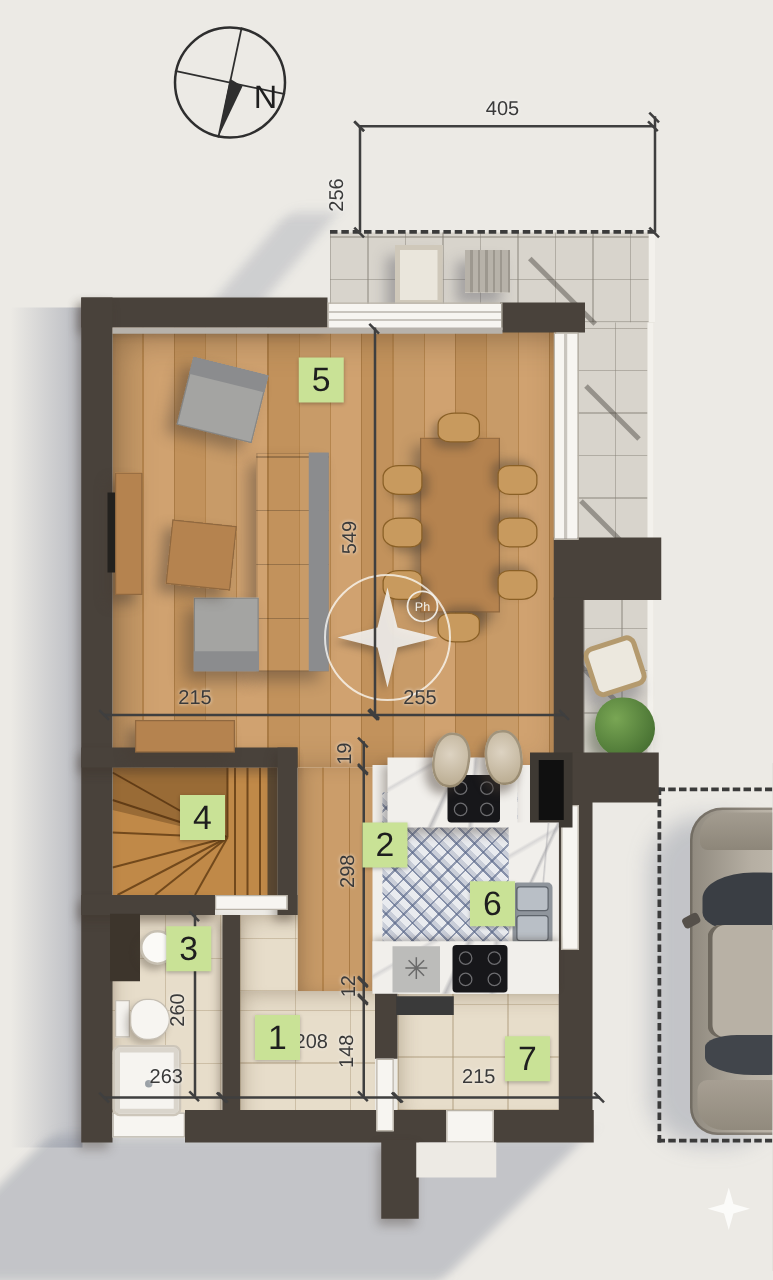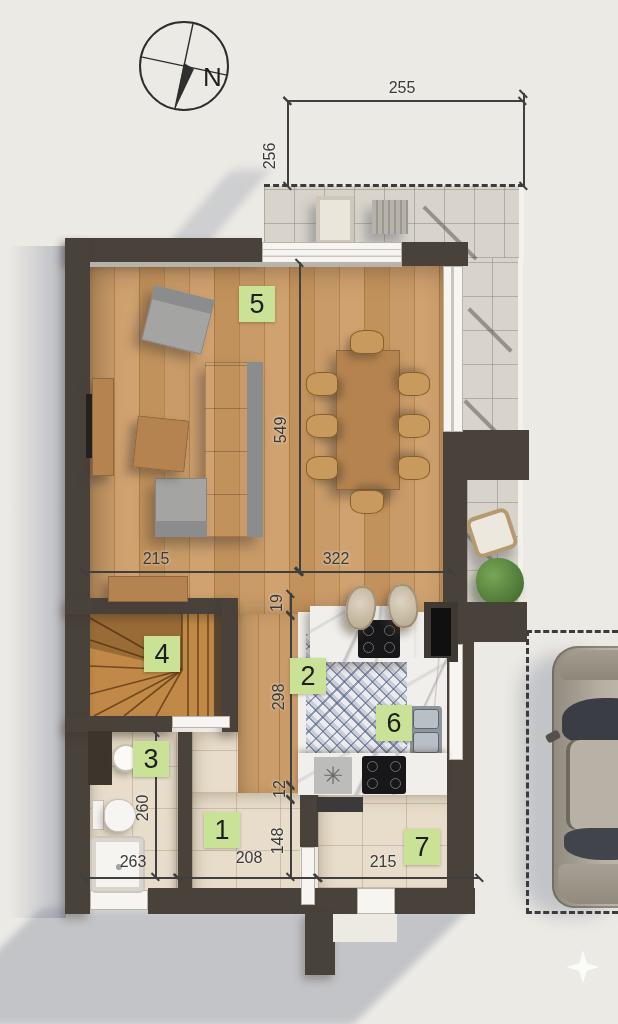--- a/index.html
+++ b/index.html
@@ -224,20 +224,28 @@
   <div style="left:317px;top:797px;width:46px;height:15px;background:#3a3a3a;"></div>
 
   <div style="left:88px;top:731px;width:24px;height:54px;background:#3d352c;"></div>
   <div style="left:112px;top:744px;width:28px;height:28px;background:#fbfaf7;border:2px solid #c7c0b2;border-radius:50%;box-shadow:-3px 4px 6px rgba(70,60,50,.35);"></div>
   <div style="left:92px;top:800px;width:12px;height:30px;background:#f4f2ee;border:1px solid #c5beb2;"></div>
   <div style="left:104px;top:799px;width:32px;height:33px;background:#f7f5f1;border:1px solid #c5beb2;border-radius:50% 60% 60% 50%;box-shadow:-3px 4px 6px rgba(70,60,50,.3);"></div>
   <div style="left:90px;top:836px;width:55px;height:57px;background:#f6f4f0;border:2px solid #cdc6ba;border-radius:6px;box-shadow:inset 0 0 0 4px rgba(190,182,168,.5);">
     <div style="left:24px;top:26px;width:6px;height:6px;background:#9aa0a6;border-radius:50%;"></div>
   </div>
 
+  <div style="left:258px;top:458px;width:104px;height:104px;">
+    <svg width="104" height="104" viewBox="0 0 104 104" style="left:0;top:0;">
+      <circle cx="52" cy="52" r="50" fill="none" stroke="rgba(252,252,250,0.75)" stroke-width="1.6"></circle>
+      <polygon class="wm-star" points="52,12 60,44 92,52 60,60 52,92 44,60 12,52 44,44" fill="rgba(240,238,234,0.92)"></polygon>
+      <circle cx="80" cy="27" r="12" fill="none" stroke="rgba(245,244,240,0.9)" stroke-width="1.4"></circle>
+      <text x="80" y="31" font-size="10" fill="rgba(245,244,240,0.95)" text-anchor="middle" font-family="Liberation Sans, sans-serif">Ph</text>
+    </svg>
+  </div>
   <div style="left:566px;top:950px;width:34px;height:34px;background:rgba(252,252,250,0.95);clip-path:polygon(50% 0,61% 39%,100% 50%,61% 61%,50% 100%,39% 61%,0 50%,39% 39%);"></div>
 
   <div style="left:136px;top:16px;width:96px;height:100px;">
     <svg width="96" height="100" viewBox="0 0 96 100" style="left:0;top:0;">
       <circle cx="48" cy="50" r="44" fill="none" stroke="#2e2e2e" stroke-width="2"></circle>
       <g transform="rotate(12 48 50)" stroke="#2e2e2e" stroke-width="1.4">
         <line x1="3" y1="50" x2="93" y2="50"></line>
         <line x1="48" y1="5" x2="48" y2="95"></line>
       </g>
       <polygon points="48,47 58,53 39,93" fill="#2f2f2f"></polygon>
@@ -253,32 +261,32 @@
   <div class="dln h" style="left:299px;top:571px;width:153px;"></div>
   <div class="dln v" style="left:290px;top:593px;height:22px;"></div>
   <div class="dln v" style="left:290px;top:615px;height:170px;"></div>
   <div class="dln v" style="left:290px;top:785px;height:14px;"></div>
   <div class="dln v" style="left:290px;top:799px;height:78px;"></div>
   <div class="dln v" style="left:155px;top:732px;height:145px;"></div>
   <div class="dln h" style="left:83px;top:877px;width:95px;"></div>
   <div class="dln h" style="left:178px;top:877px;width:140px;"></div>
   <div class="dln h" style="left:318px;top:877px;width:162px;"></div>
 
-  <div class="dtx" style="left:402px;top:88px;">255</div>
+  <div class="dtx" style="left:402px;top:88px;">405</div>
   <div class="dtx v" style="left:270px;top:156px;">256</div>
   <div class="dtx v" style="left:281px;top:430px;">549</div>
   <div class="dtx" style="left:156px;top:559px;">215</div>
-  <div class="dtx" style="left:336px;top:559px;">322</div>
+  <div class="dtx" style="left:336px;top:559px;">255</div>
   <div class="dtx v" style="left:277px;top:603px;">19</div>
   <div class="dtx v" style="left:279px;top:697px;">298</div>
   <div class="dtx v" style="left:280px;top:789px;">12</div>
   <div class="dtx v" style="left:278px;top:841px;">148</div>
   <div class="dtx v" style="left:143px;top:808px;">260</div>
   <div class="dtx" style="left:133px;top:862px;">263</div>
-  <div class="dtx" style="left:249px;top:858px;">208</div>
+  <div class="dtx" style="left:249px;top:834px;">208</div>
   <div class="dtx" style="left:383px;top:862px;">215</div>
 
   <div class="rlabel" style="left:204px;top:812px;">1</div>
   <div class="rlabel" style="left:290px;top:658px;">2</div>
   <div class="rlabel" style="left:133px;top:741px;">3</div>
   <div class="rlabel" style="left:144px;top:636px;">4</div>
   <div class="rlabel" style="left:239px;top:286px;">5</div>
   <div class="rlabel" style="left:376px;top:705px;">6</div>
   <div class="rlabel" style="left:404px;top:829px;">7</div>
 

